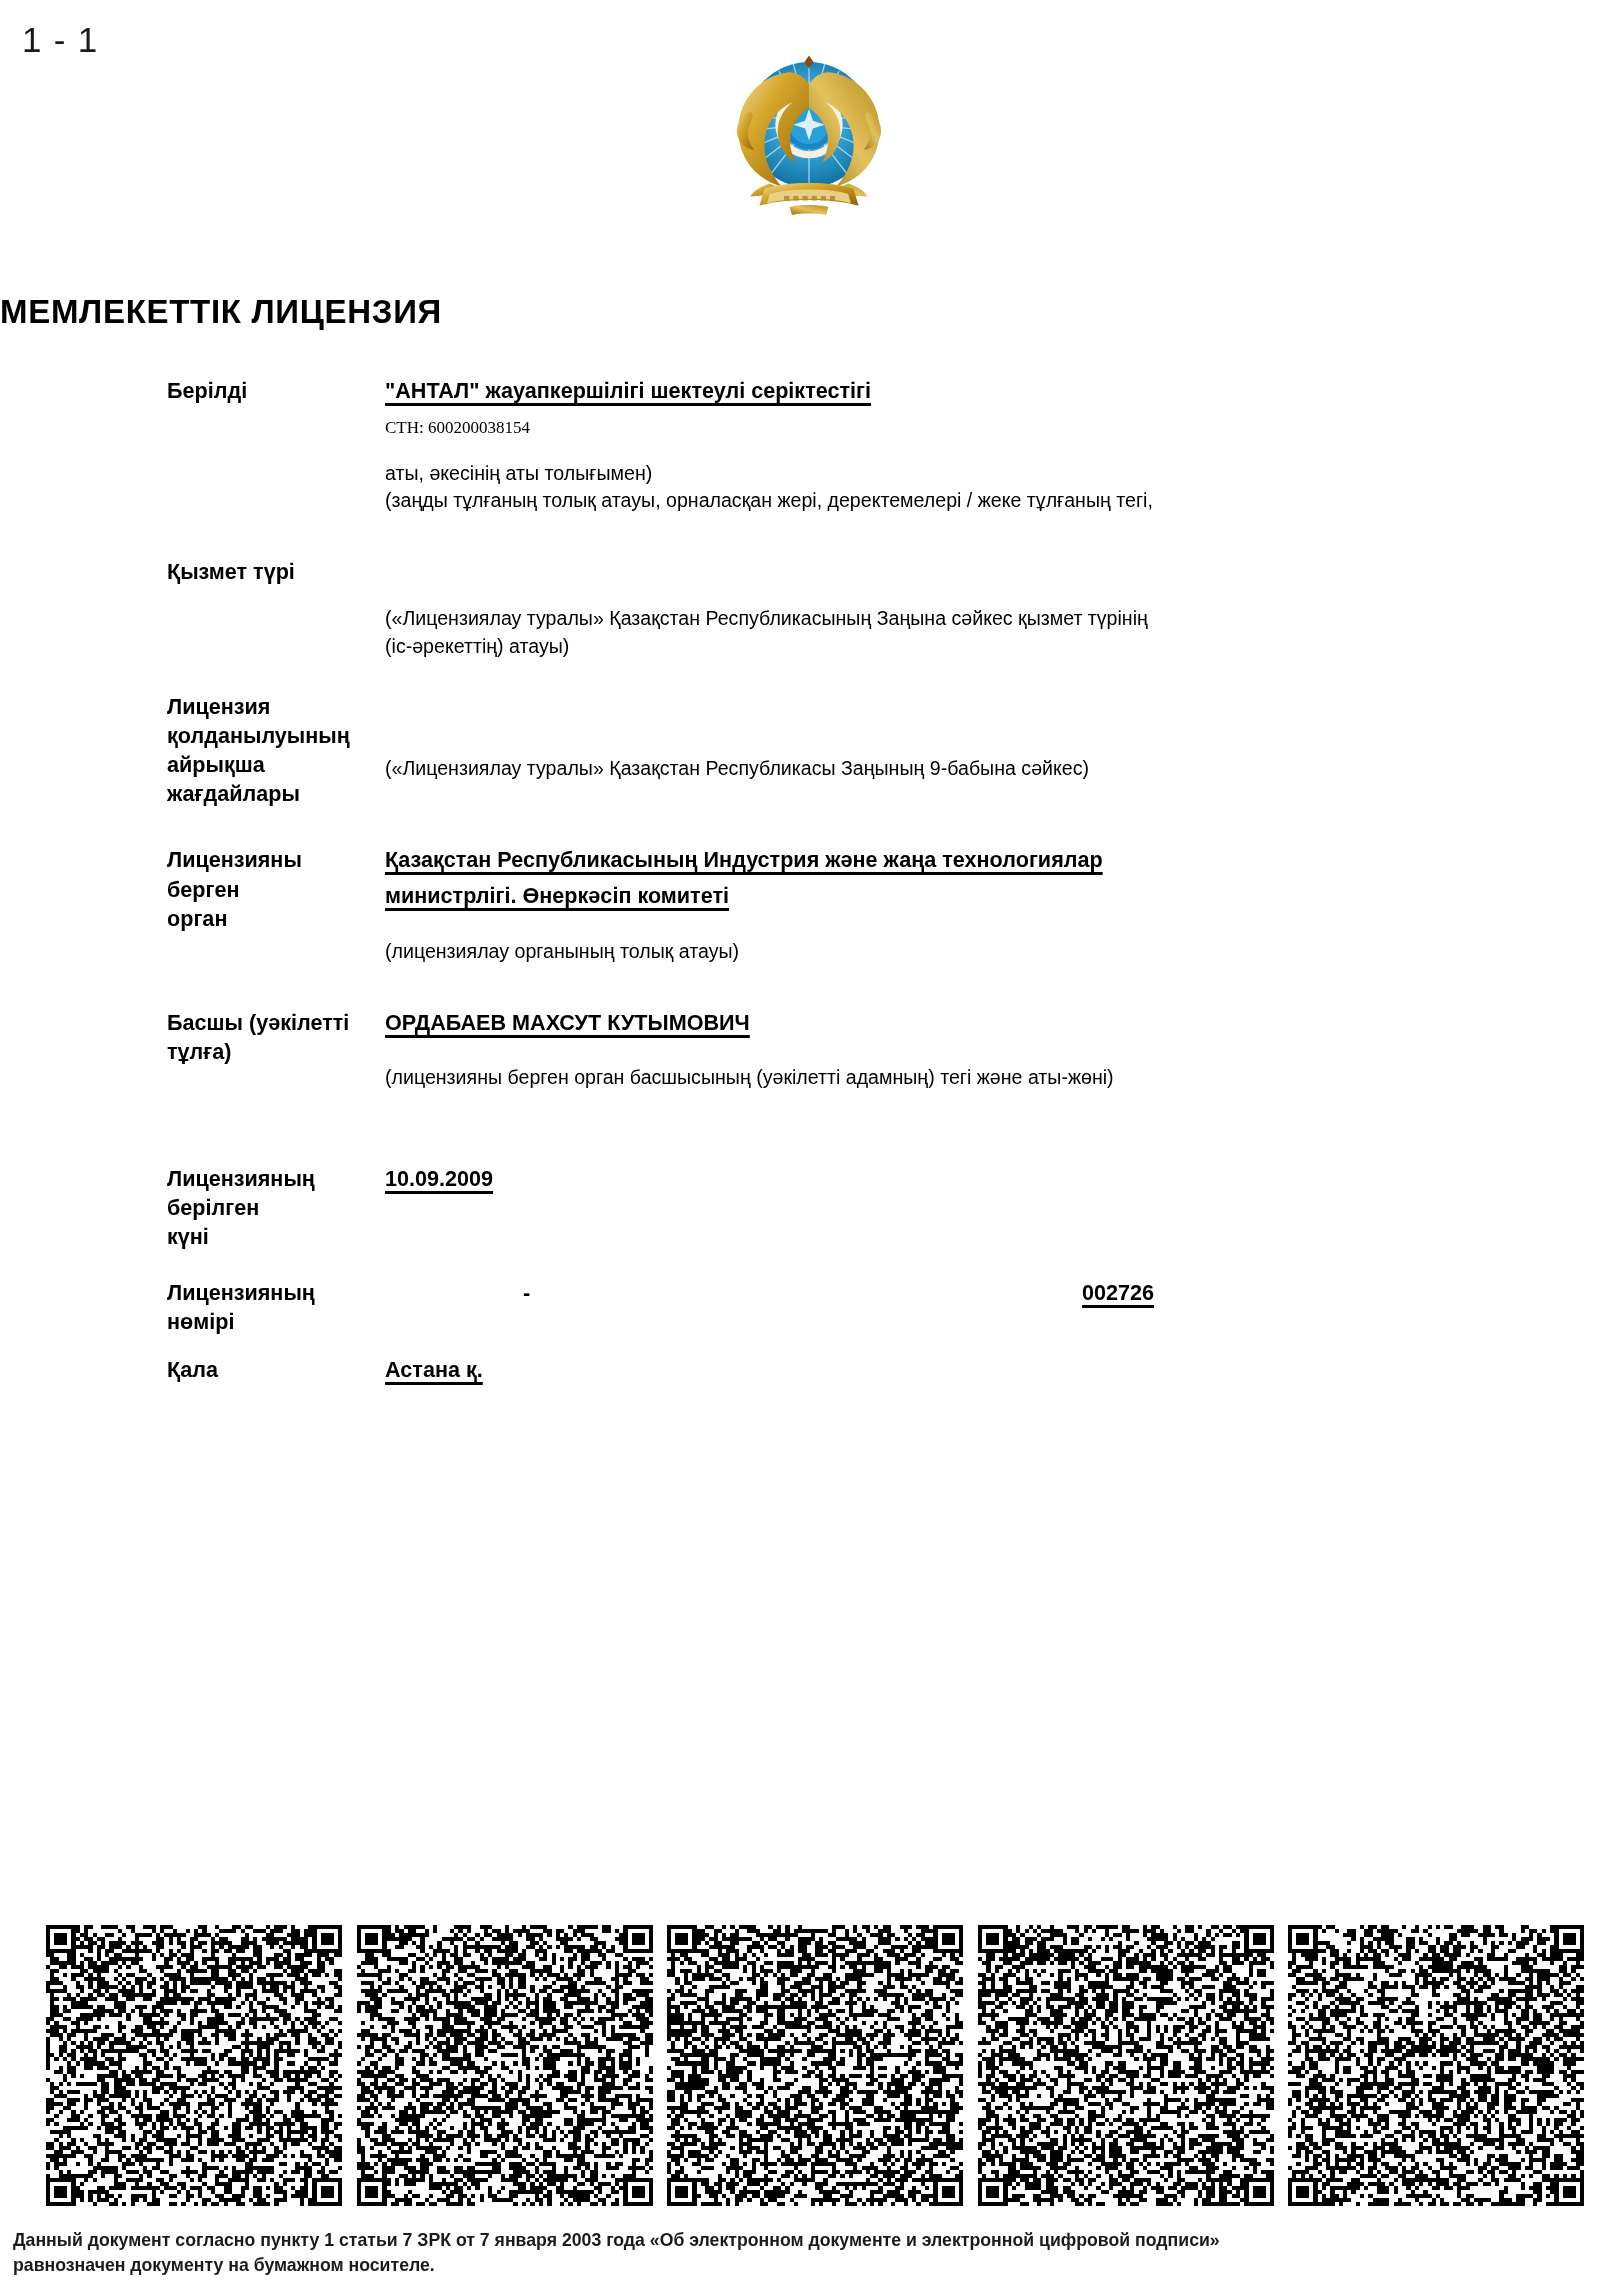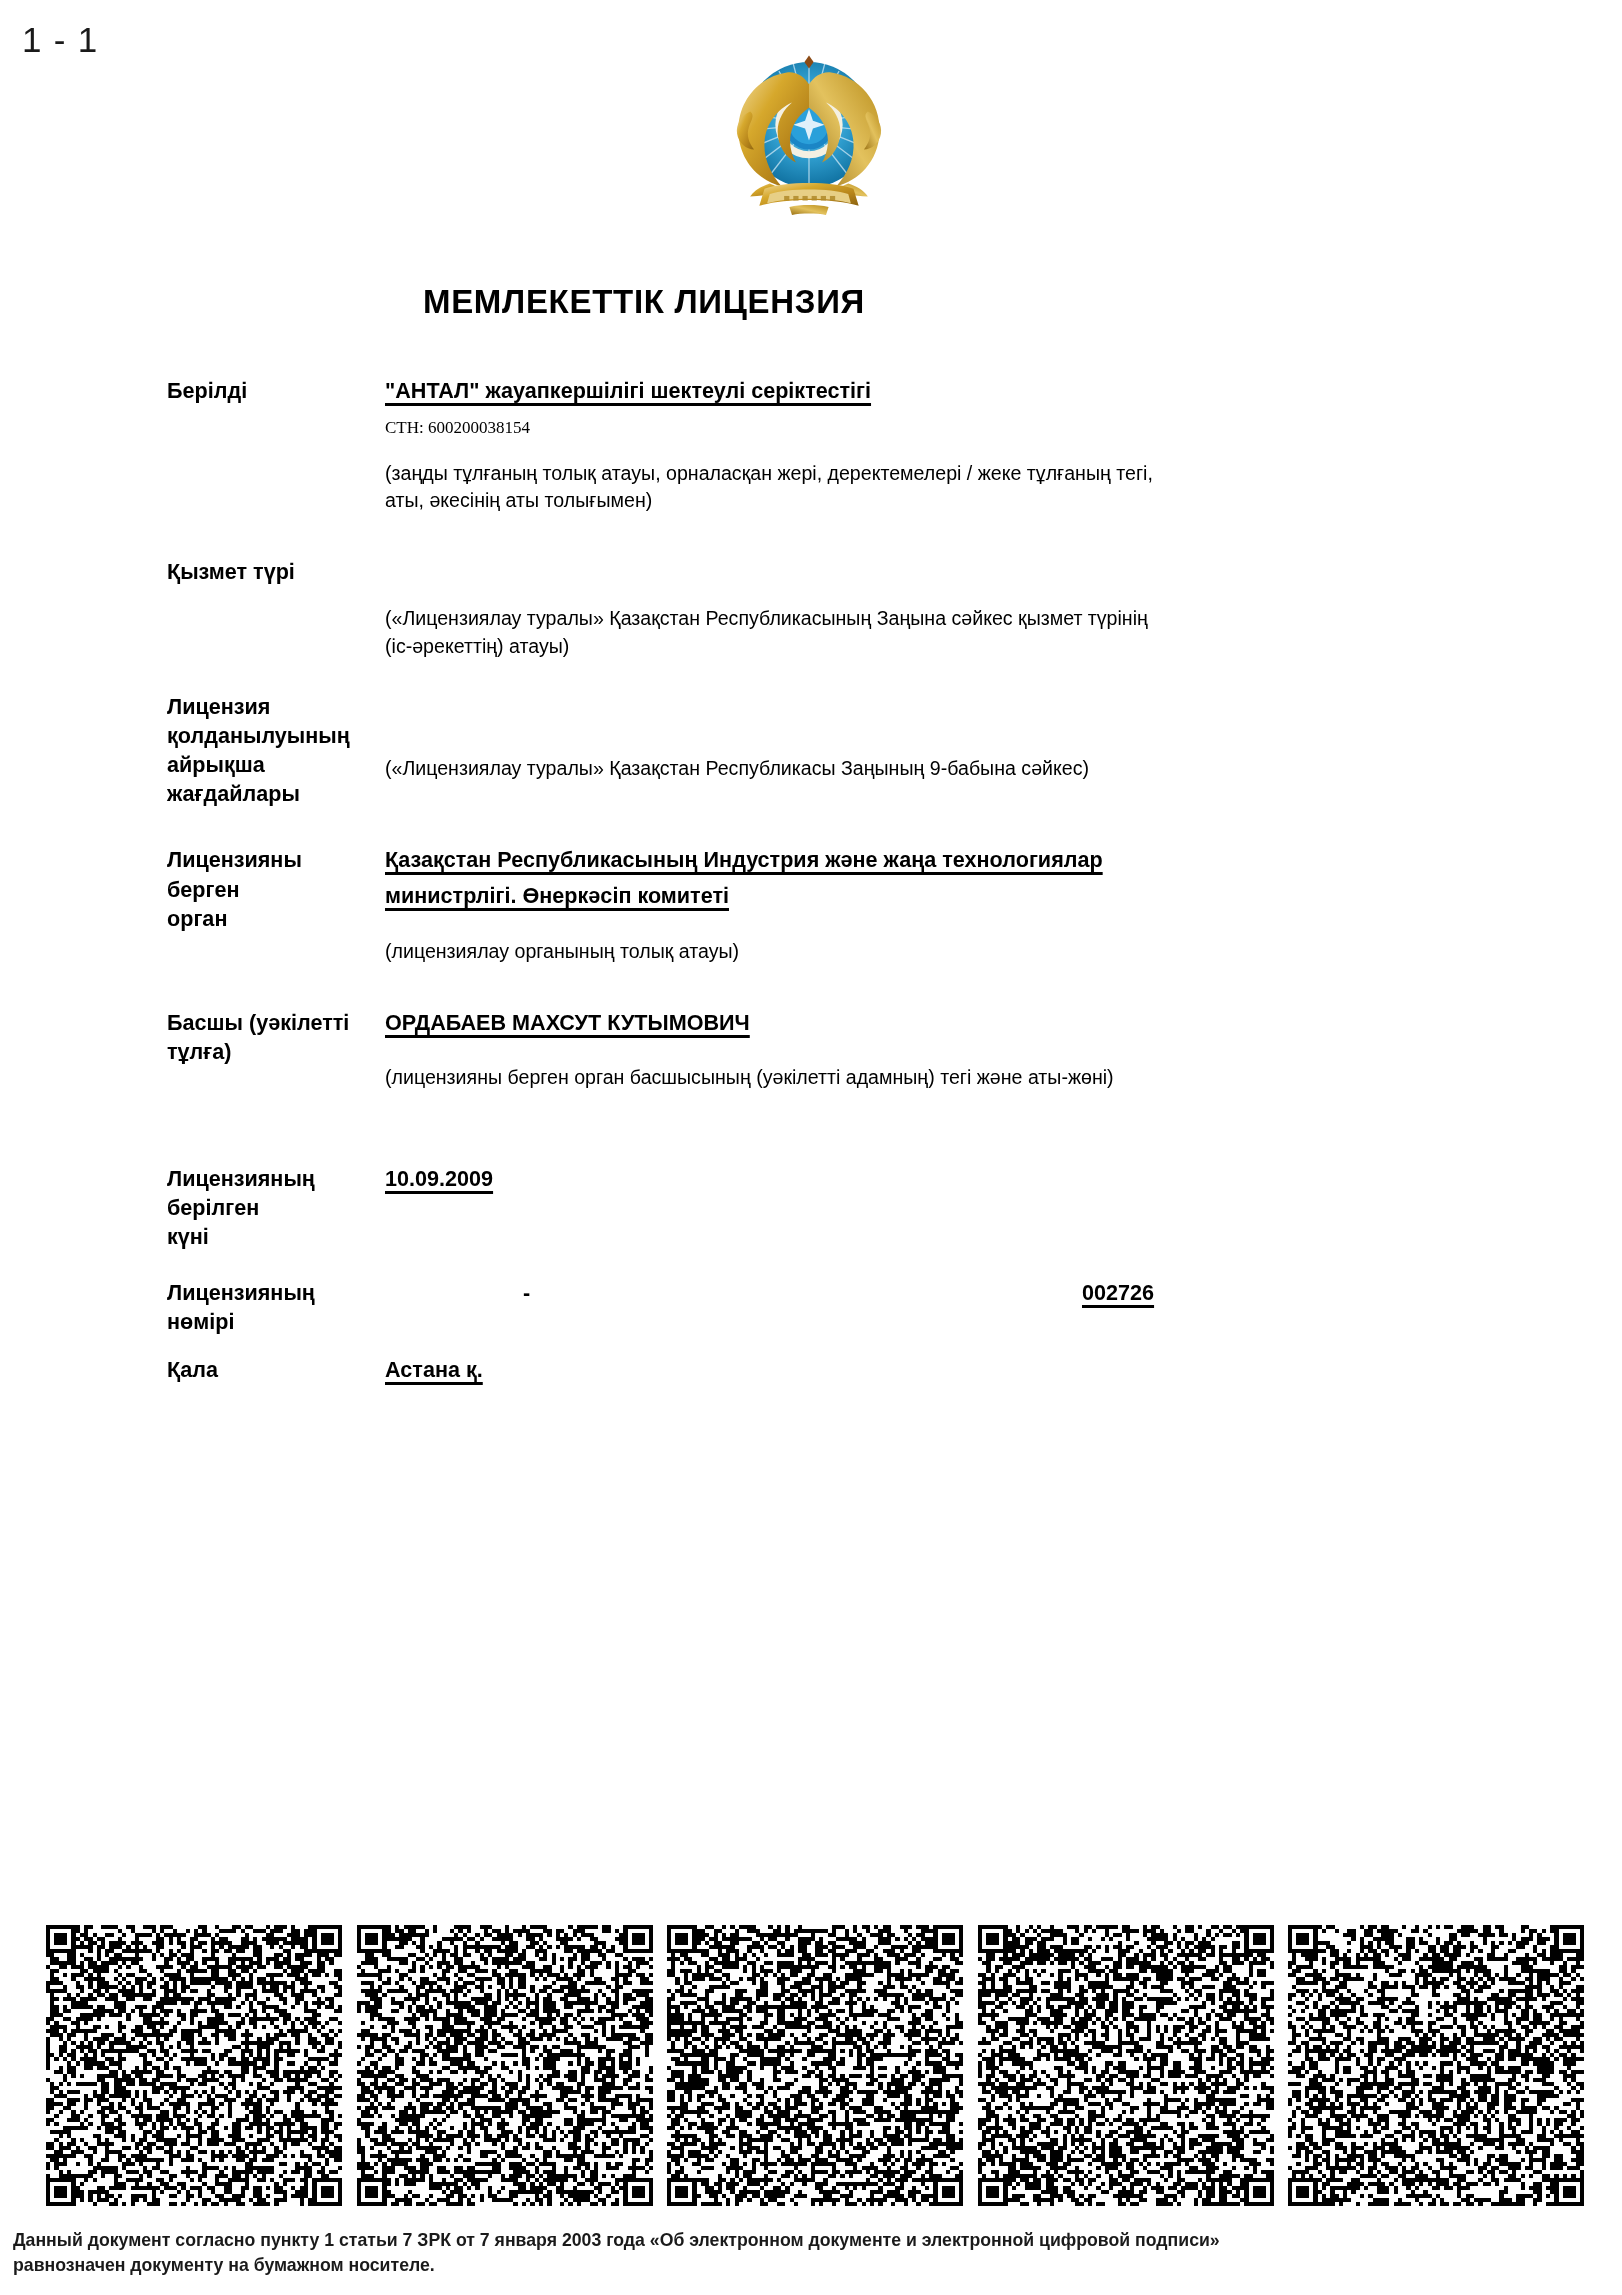--- a/index.html
+++ b/index.html
@@ -39,23 +39,22 @@
     top: 46px;
     width: 170px;
     height: 177px;
   }
   .emblem-wrap svg { display: block; width: 100%; height: 100%; }
 
   
   .doc-title {
     position: absolute;
     left: 0;
-    top: 283px;
+    top: 293px;
     width: 1288px;
-    text-align: center;
     font-size: 33px;
     font-weight: bold;
     letter-spacing: 0.7px;
     color: #000;
   }
 
   
   .form {
     position: absolute;
     left: 0;
@@ -266,22 +265,22 @@
 
   <div class="form">
 
     <div class="row">
       <div class="lbl">Берілді</div>
       <div class="val bold">
         <span class="u">"АНТАЛ" жауапкершілігі шектеулі серіктестігі</span>
         <div class="sp-14"></div>
         <div class="serif">СТН: 600200038154</div>
         <div class="sp-30"></div>
+        <div class="hint">аты, әкесінің аты толығымен)</div>
         <div class="hint">(заңды тұлғаның толық атауы, орналасқан жері, деректемелері / жеке тұлғаның тегі,</div>
-        <div class="hint">аты, әкесінің аты толығымен)</div>
       </div>
     </div>
 
     <div class="sp-64"></div>
 
     <div class="row">
       <div class="lbl">Қызмет түрі</div>
       <div class="val bold">
         <span class="u"></span>
         <div class="sp-74"></div>

